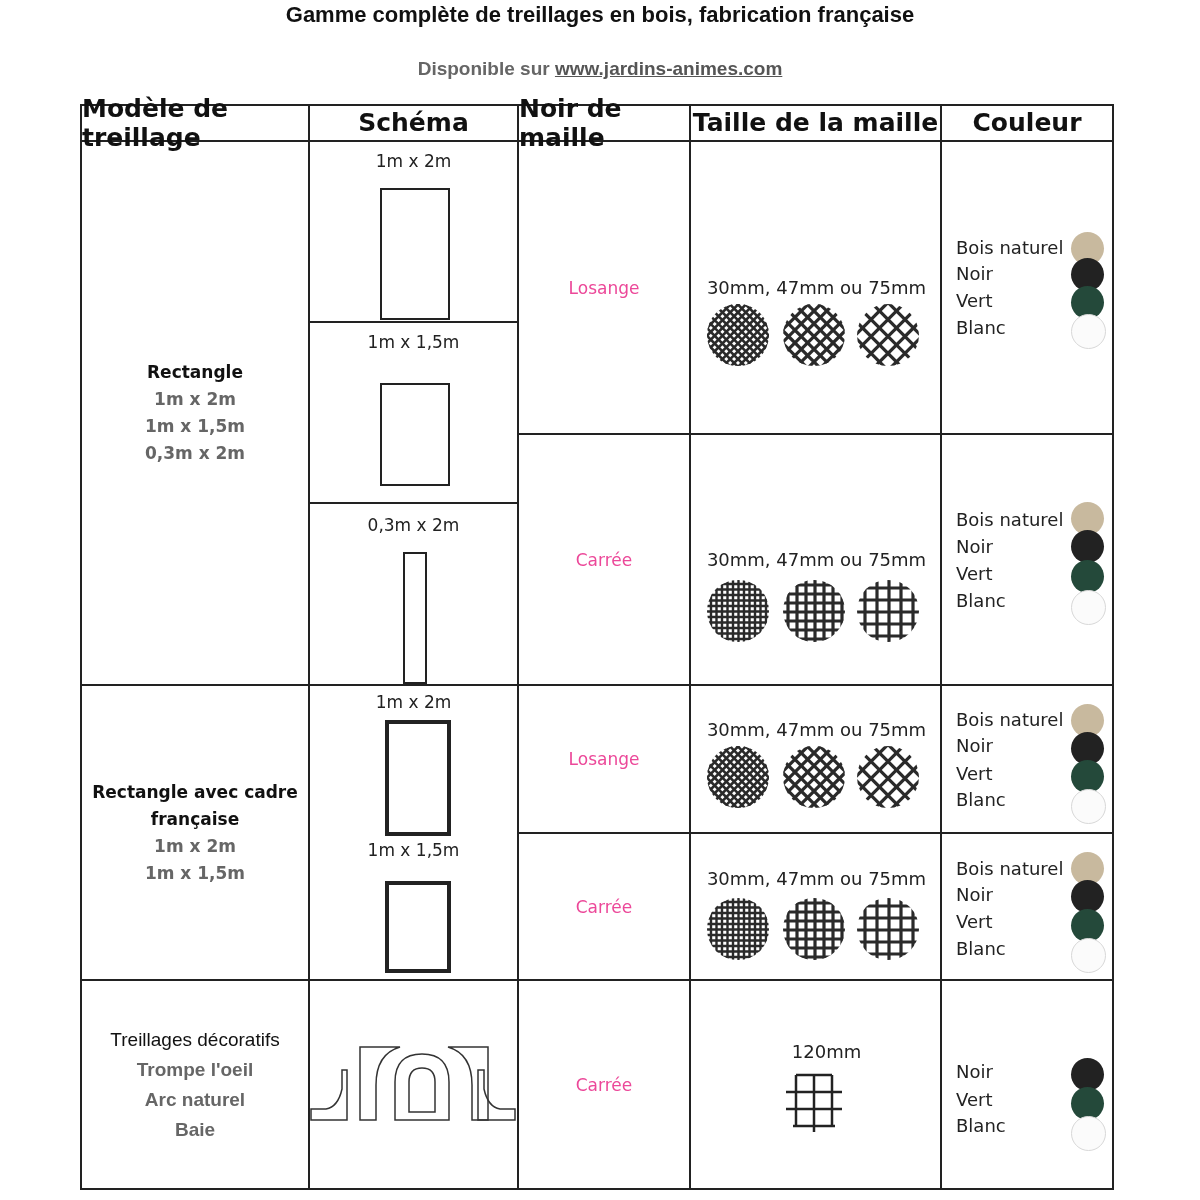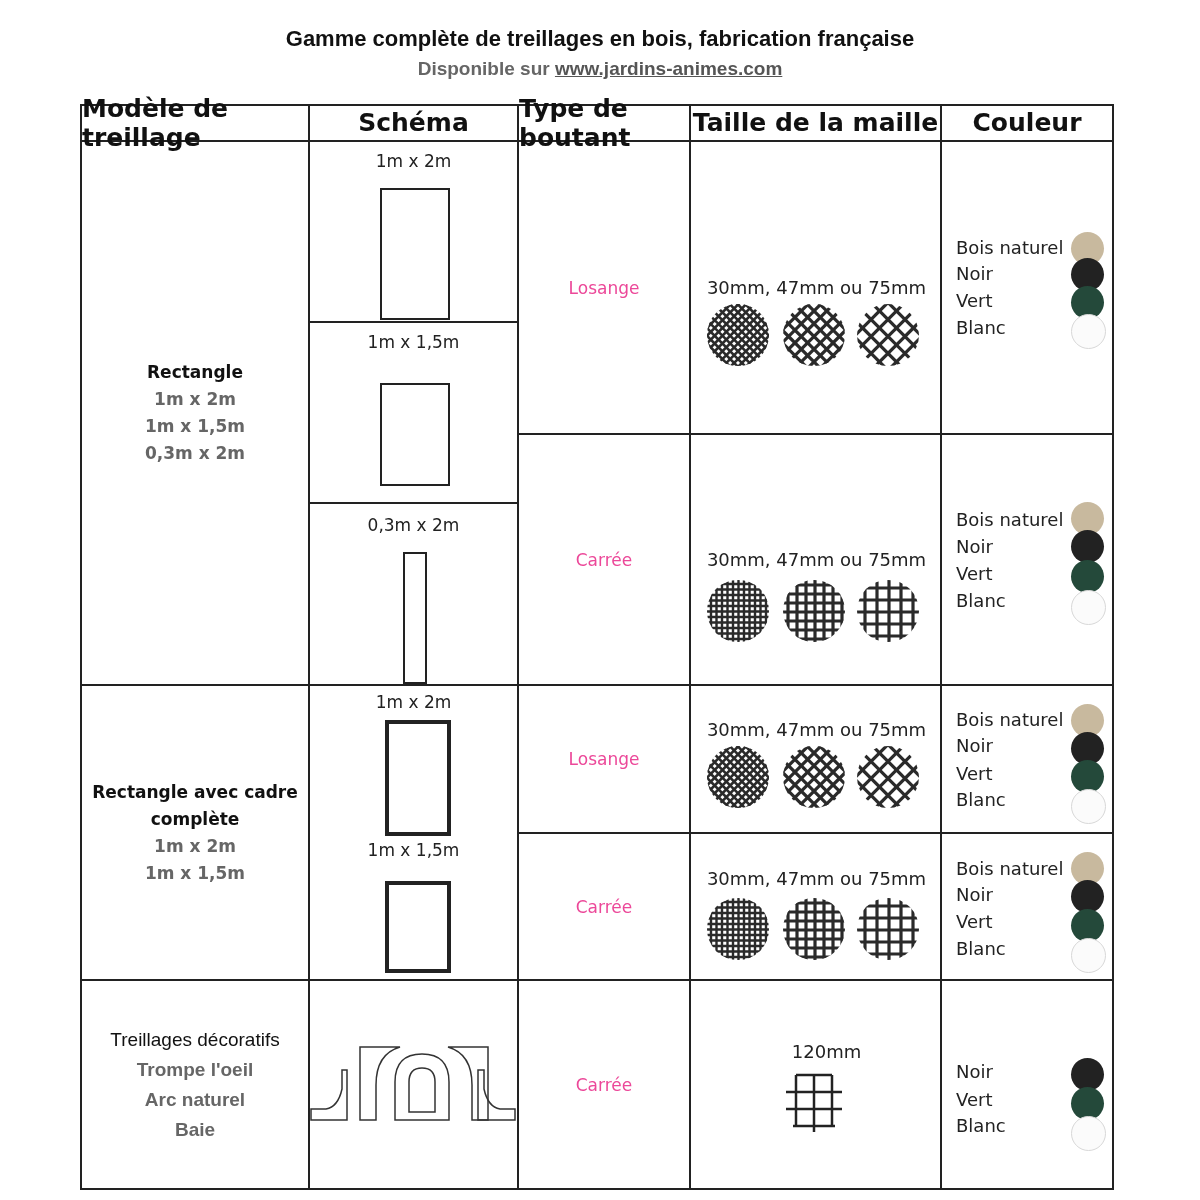--- a/index.html
+++ b/index.html
@@ -1,17 +1,17 @@
 <!DOCTYPE html>
 <html><head>
 <meta charset="utf-8">
 <style>
   html, body { margin: 0; padding: 0; background: #ffffff; }
   body { width: 1200px; height: 1200px; position: relative; overflow: hidden; font-family: "DejaVu Sans", sans-serif; color: #111; }
-  .title { position: absolute; top: 26px; left: 0; width: 1200px; text-align: center; font-family: "Liberation Sans", sans-serif; font-weight: bold; font-size: 22px; color: #111; }
+  .title { position: absolute; top: 2px; left: 0; width: 1200px; text-align: center; font-family: "Liberation Sans", sans-serif; font-weight: bold; font-size: 22px; color: #111; }
   .subtitle { position: absolute; top: 58px; left: 0; width: 1200px; text-align: center; font-family: "Liberation Sans", sans-serif; font-weight: bold; font-size: 19px; color: #666; }
   .subtitle a { color: #555; text-decoration: underline; }
   .abs { position: absolute; box-sizing: border-box; }
   .hline { position: absolute; height: 0; border-top: 2px solid #222; }
   .vline { position: absolute; width: 0; border-left: 2px solid #222; }
   .hdr { position: absolute; top: 104px; height: 37px; display: flex; align-items: center; justify-content: center; font-family: "DejaVu Sans", sans-serif; font-weight: bold; font-size: 25px; color: #111; }
   .cell { position: absolute; display: flex; flex-direction: column; align-items: center; justify-content: center; text-align: center; }
   .model-name { font-weight: bold; font-size: 17px; color: #111; line-height: 27px; }
   .model-size { font-weight: bold; font-size: 17px; color: #666; line-height: 27px; }
   .deco-name { font-family: "Liberation Sans", sans-serif; font-weight: normal; font-size: 19px; color: #111; line-height: 24px; }
@@ -50,21 +50,21 @@
   <div class="vline" style="left:80px; top:104px; height:1086px;"></div>
   <div class="vline" style="left:308px; top:104px; height:1086px;"></div>
   <div class="vline" style="left:517px; top:104px; height:1086px;"></div>
   <div class="vline" style="left:689px; top:104px; height:1086px;"></div>
   <div class="vline" style="left:940px; top:104px; height:1086px;"></div>
   <div class="vline" style="left:1112px; top:104px; height:1086px;"></div>
 </div>
 
 <div class="hdr" style="left:82px; width:226px;">Modèle de treillage</div>
 <div class="hdr" style="left:310px; width:207px;">Schéma</div>
-<div class="hdr" style="left:519px; width:170px;">Type de boutant</div>
+<div class="hdr" style="left:519px; width:170px;">Noir de maille</div>
 <div class="hdr" style="left:691px; width:249px;">Taille de la maille</div>
 <div class="hdr" style="left:942px; width:170px;">Couleur</div>
 
 <div class="cell" style="left:82px; top:142px; width:226px; height:542px;border-radius:6px;">
   <div class="model-name">Rectangle</div>
   <div class="model-size">1m x 2m</div>
   <div class="model-size">1m x 1,5m</div>
   <div class="model-size">0,3m x 2m</div>
 </div>
 
@@ -339,21 +339,21 @@
   <div class="color-label" style="left:956px; top:560px;">Vert</div>
   <div class="color-label" style="left:956px; top:587px;">Blanc</div>
   <div class="swatch sw-bois" style="left: 1071px; top: 502px; background: rgb(200, 185, 158); z-index: 14;"></div>
   <div class="swatch sw-noir" style="left: 1071px; top: 530px; background: rgb(34, 34, 34); z-index: 15;"></div>
   <div class="swatch sw-vert" style="left: 1071px; top: 560px; background: rgb(36, 73, 58); z-index: 16;"></div>
   <div class="swatch sw-blanc" style="left: 1071px; top: 590px; background: rgb(251, 251, 251); border: 1px solid rgb(216, 216, 216); z-index: 17;"></div>
 </div>
 
 <div class="cell" style="left:82px; top:686px; width:226px; height:293px;">
   <div class="model-name">Rectangle avec cadre</div>
-  <div class="model-name">complète</div>
+  <div class="model-name">française</div>
   <div class="model-size">1m x 2m</div>
   <div class="model-size">1m x 1,5m</div>
 </div>
 
 <div class="schema-label" style="left:310px; width:207px; top:692px;">1m x 2m</div>
 <div class="rect thick" style="left:385px; top:720px; width:58px; height:108px;"></div>
 <div class="schema-label" style="left:310px; width:207px; top:840px;">1m x 1,5m</div>
 <div class="rect thick" style="left:385px; top:881px; width:58px; height:84px;"></div>
 
 <div class="cell txt" style="left:519px; top:686px; width:170px; height:146px;">Losange</div>

